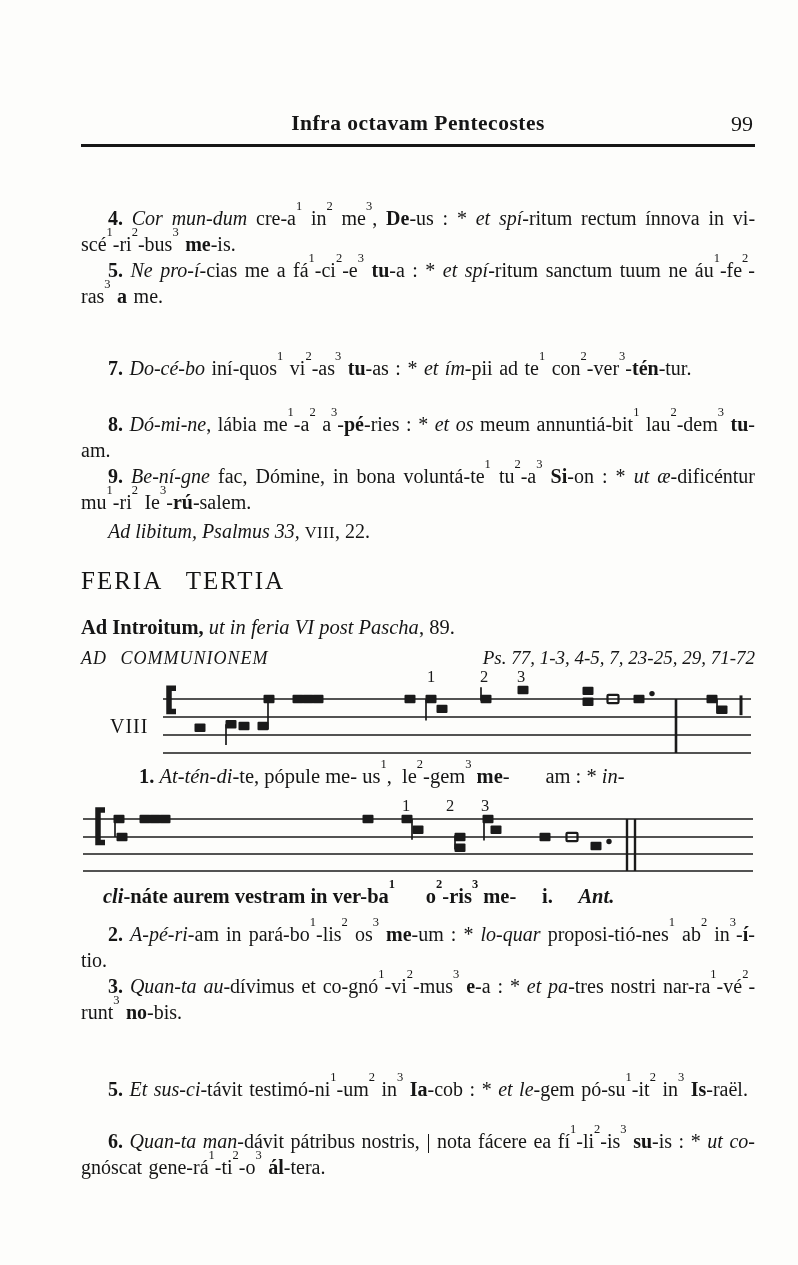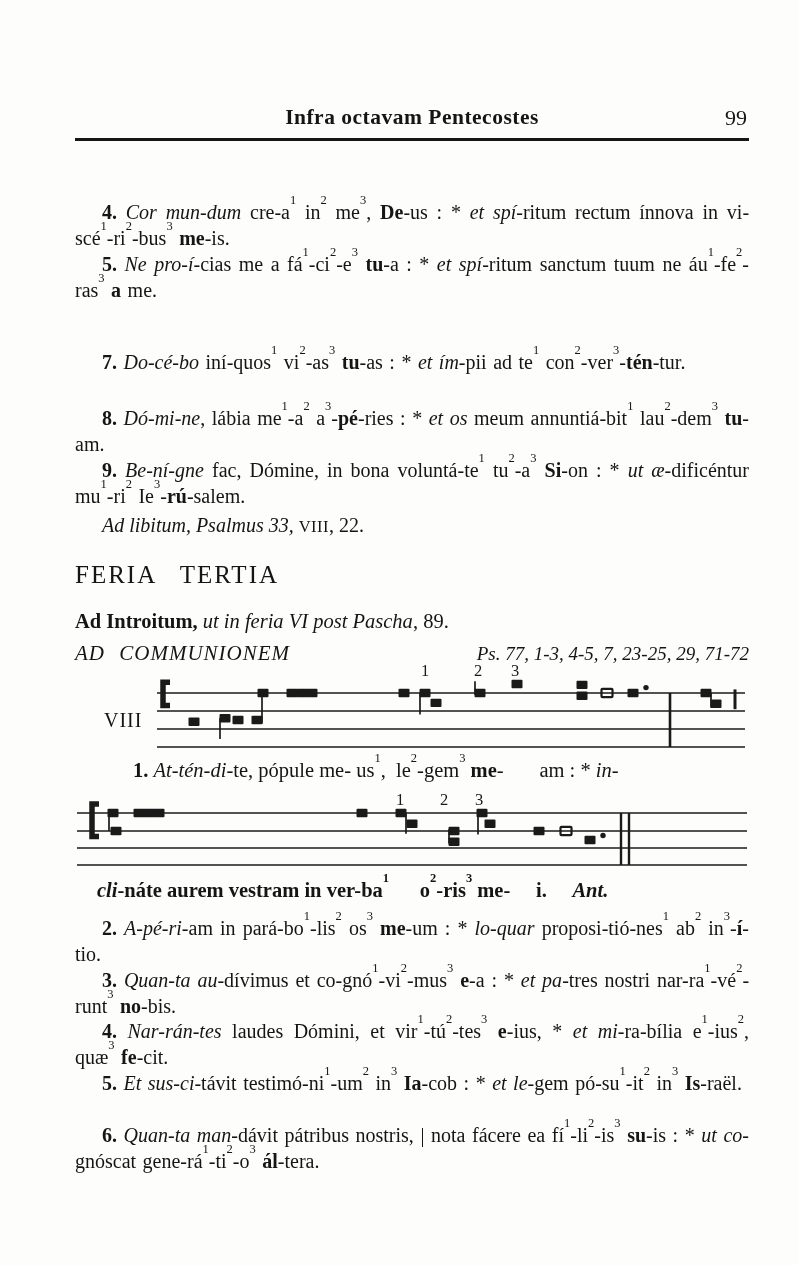--- a/index.html
+++ b/index.html
@@ -2,39 +2,39 @@
 <html><head>
 <meta charset="utf-8">
 <style>
   html,body{margin:0;padding:0;background:#ffffff;}
   .page{
     position:relative;width:798px;height:1265px;margin:0 auto;
     background:#fdfdfb;color:#151515;
     font-family:"Liberation Serif","DejaVu Serif",serif;
     overflow:hidden;
   }
-  .abs{position:absolute;margin:12px;}
+  .abs{position:absolute;margin:18px;}
   .running-head{top:93px;left:63px;width:674px;height:30px;}
   .rh-title{display:block;text-align:center;font-size:21.5px;font-weight:700;letter-spacing:.5px;}
   .rh-page{position:absolute;right:2px;top:0;font-size:22px;font-weight:400;}
   .rule{top:126px;left:63px;width:674px;height:2.5px;background:#161616;}
   p.verse{
     left:63px;width:674px;font-size:20px;line-height:25.7px;
     text-align:justify;text-indent:27px;word-spacing:1.5px;
   }
   sup.m{font-size:12.5px;line-height:0;position:relative;top:-7px;}
   .sc{font-size:16.5px;letter-spacing:.5px;}
   .ad-lib{left:63px;width:674px;font-size:20px;text-indent:27px;}
   .feria{
     top:549px;left:63px;width:674px;text-align:left;
     font-size:25px;font-weight:400;letter-spacing:2px;word-spacing:16px;
   }
   .ad-intro{top:598px;left:63px;width:674px;font-size:20.5px;}
   .comm-row{top:629px;left:63px;width:674px;display:flex;justify-content:space-between;align-items:baseline;}
-  .comm-label{font-style:italic;font-size:21px;letter-spacing:1px;word-spacing:8px;}
+  .comm-label{font-style:italic;font-size:18px;letter-spacing:1px;word-spacing:8px;}
   .ps-ref{font-style:italic;font-size:19px;}
   .mode-label{top:697px;left:92px;font-size:20px;letter-spacing:1px;}
   .chant{left:63px;width:680px;font-size:20.5px;white-space:pre-wrap;}
   .chant-1{top:747px;padding-left:58px;}
   .chant-2{top:867px;padding-left:22px;font-weight:bold;}
   .staff-box{left:0;top:0;width:0;height:0;}
 </style>
 </head>
 <body>
 
@@ -139,17 +139,16 @@
         <circle cx="591" cy="51.5" r="2.7" fill="#1a1a1a"></circle>
         <line x1="609" y1="29" x2="609" y2="81" stroke="#1a1a1a" stroke-width="2.4"></line>
         <line x1="617" y1="29" x2="617" y2="81" stroke="#1a1a1a" stroke-width="2.4"></line>
       </svg>
     </div>
 
   <p class="abs chant chant-2"><i>cli</i>-náte aurem vestram in ver-ba<sup class="m">1</sup>      o<sup class="m">2</sup>-ris<sup class="m">3</sup> <b>me</b>-     i.     <i>Ant.</i></p>
 
   <p class="abs verse" style="top:904px"><b>2.</b> <i>A-pé-ri</i>-am in pará-bo<sup class="m">1</sup>-lis<sup class="m">2</sup> os<sup class="m">3</sup> <b>me</b>-um : * <i>lo-quar</i> proposi-tió-nes<sup class="m">1</sup> ab<sup class="m">2</sup> in<sup class="m">3</sup>-<b>í</b>-tio.</p>
   <p class="abs verse" style="top:956px"><b>3.</b> <i>Quan-ta au</i>-dívimus et co-gnó<sup class="m">1</sup>-vi<sup class="m">2</sup>-mus<sup class="m">3</sup> <b>e</b>-a : * <i>et pa</i>-tres nostri nar-ra<sup class="m">1</sup>-vé<sup class="m">2</sup>-runt<sup class="m">3</sup> <b>no</b>-bis.</p>
-  <p class="abs verse" style="top:1007px"><b>4.</b> <i>Nar-rán-tes</i> laudes Dómini, et vir<sup class="m">1</sup>-tú<sup class="m">2</sup>-tes<sup class="m">3</sup> <b>e</b>-ius, * <i>et mi</i>-ra-bília e<sup class="m">1</sup>-ius<sup class="m">2</sup>, quæ<sup class="m">3</sup> <b>fe</b>-cit.</p>
   <p class="abs verse" style="top:1059px"><b>5.</b> <i>Et sus-ci</i>-távit testimó-ni<sup class="m">1</sup>-um<sup class="m">2</sup> in<sup class="m">3</sup> <b>Ia</b>-cob : * <i>et le</i>-gem pó-su<sup class="m">1</sup>-it<sup class="m">2</sup> in<sup class="m">3</sup> <b>Is</b>-raël.</p>
   <p class="abs verse" style="top:1111px"><b>6.</b> <i>Quan-ta man</i>-dávit pátribus nostris, | nota fácere ea fí<sup class="m">1</sup>-li<sup class="m">2</sup>-is<sup class="m">3</sup> <b>su</b>-is : * <i>ut co</i>-gnóscat gene-rá<sup class="m">1</sup>-ti<sup class="m">2</sup>-o<sup class="m">3</sup> <b>ál</b>-tera.</p>
 
 </div>
 
 </body></html>

